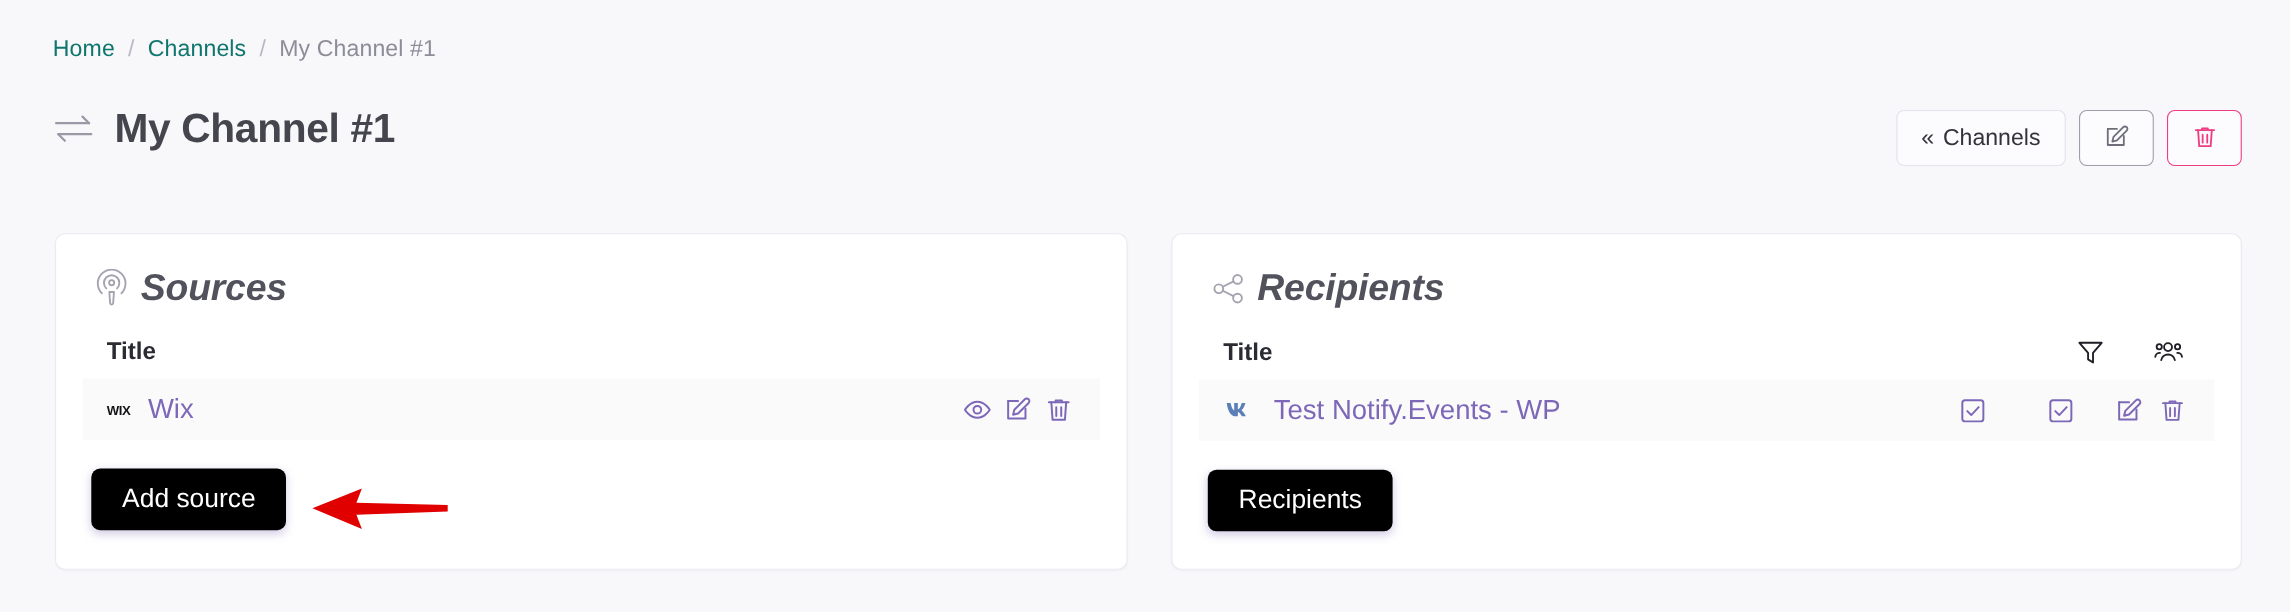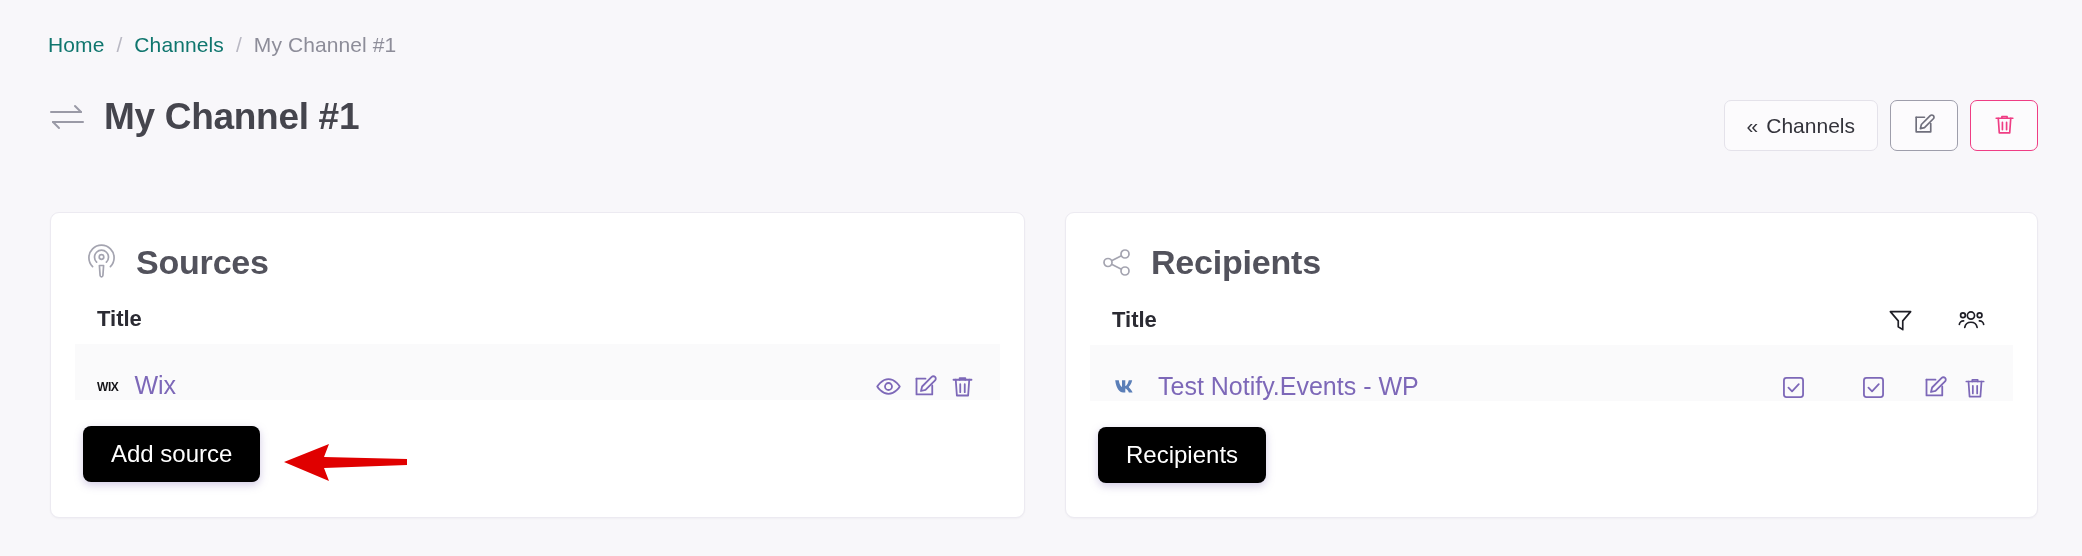--- a/index.html
+++ b/index.html
@@ -120,22 +120,23 @@
     border: 1px solid #eceaf1;
     border-radius: 9px;
     box-shadow: 0 1px 2px rgba(40, 30, 70, 0.035);
   }
   #card-sources    { left: 50px;  width: 975px; }
   #card-recipients { left: 1065px; width: 973px; }
 
   .card-head {
     display: flex;
     align-items: center;
-    gap: 16px;
+    gap: 8px;
     padding: 30px 0 0 32px;
+    font-style: italic;
   }
   .card-head-icon { width: 37px; height: 37px; color: #a4a4b0; display: block; }
   .card-head-title {
     font-size: 34px;
     color: #52525c;
     letter-spacing: -0.2px;
   }
 
   
   .tbl { margin: 24px 24px 0 24px; }
@@ -148,21 +149,21 @@
     font-size: 22px;
     font-weight: bold;
     color: #2b2b33;
     flex: 1 1 auto;
   }
   .th-icons { display: flex; align-items: center; gap: 44px; padding-right: 18px; }
   .th-icons svg { width: 27px; height: 27px; color: #1e1e26; display: block; }
 
   .tbl-row {
     display: flex;
-    align-items: flex-end;
+    align-items: center;
     background: #fafafb;
     height: 56px;
     padding: 0 10px 0 22px;
   }
   .row-left {
     display: flex;
     align-items: center;
     gap: 16px;
     flex: 1 1 auto;
     min-width: 0;

